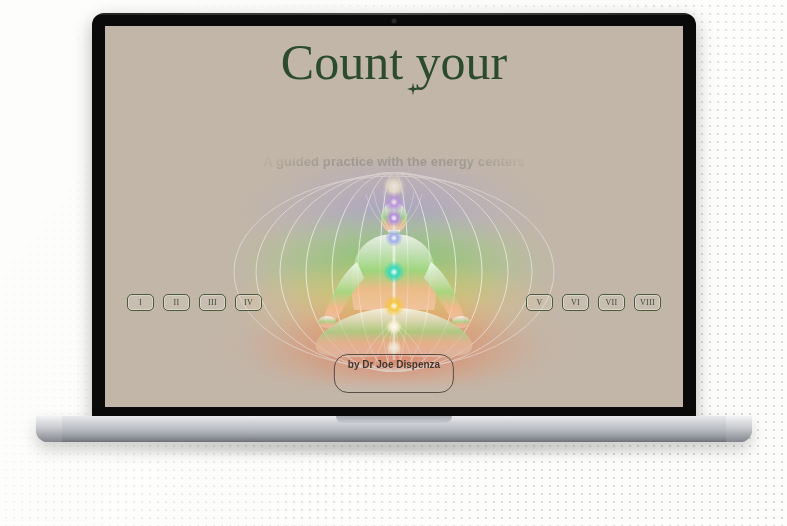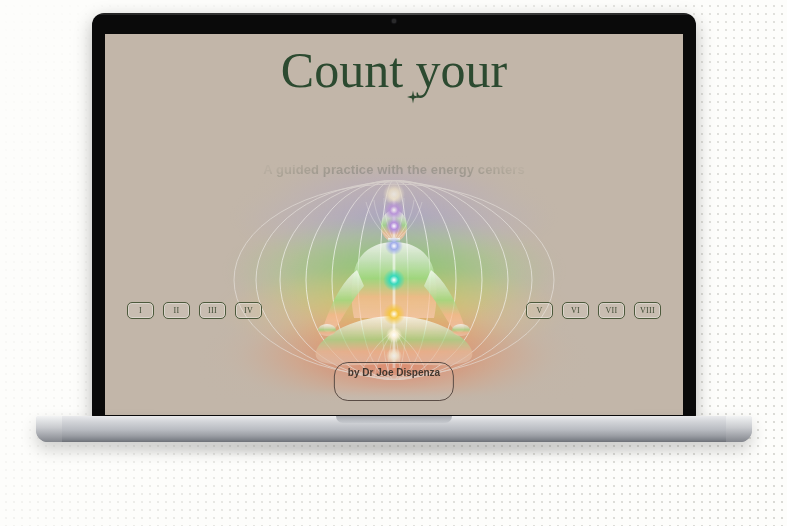--- a/index.html
+++ b/index.html
@@ -71,21 +71,21 @@
     margin-left: -2px;
     border-radius: 50%;
     background: #2a2a2a;
     box-shadow: 0 0 2px rgba(120,120,140,0.6);
   }
 
   
   #screen {
     position: absolute;
     left: 13px;
-    top: 21px;
+    top: 13px;
     width: 578px;
     height: 381px;
     background: #c2b6a9;
     overflow: hidden;
   }
 
   
   #slide {
     position: relative;
     width: 100%;

